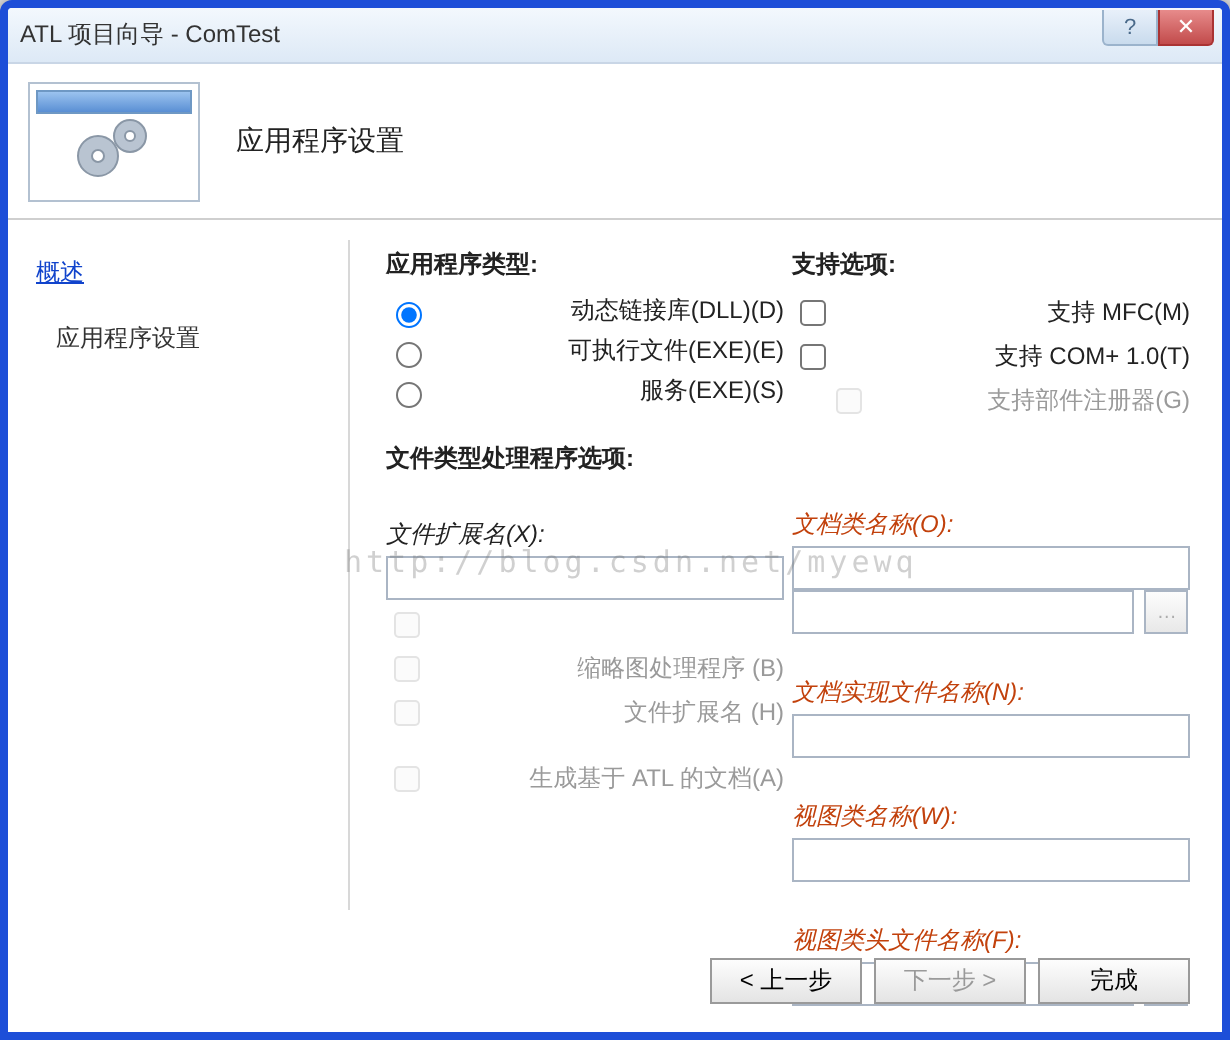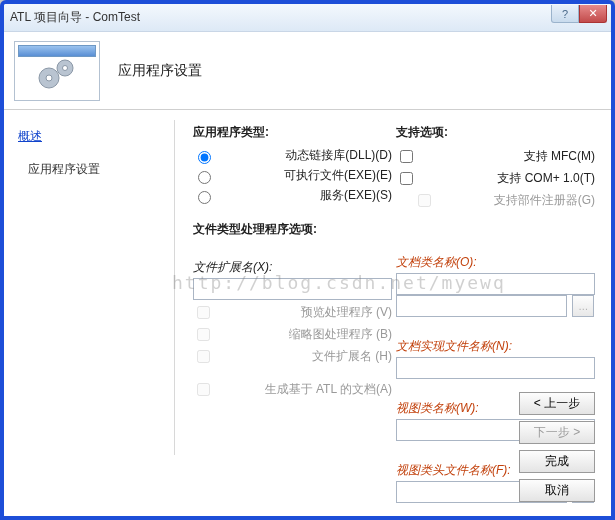--- a/index.html
+++ b/index.html
@@ -130,39 +130,39 @@
     width:22px; height:22px;
     border:1px solid #aab5c4;
     background:linear-gradient(#fdfdfd,#e8e8e8);
     display:inline-flex; align-items:center; justify-content:center;
     vertical-align:middle; margin-left:2px;
     font-size:10px;
   }
   .button-row {
     position:absolute;
     bottom: 14px; right: 16px;
-    display:flex; gap:6px;flex-direction:column;
+    display:flex; gap:6px;
   }
   .btn {
     min-width: 76px;
     height: 23px;
     border:1px solid #9a9a9a;
     background: linear-gradient(#fdfdfd,#e4e4e4);
     font-size:12px;
     padding: 0 10px;
     display:inline-flex; align-items:center; justify-content:center;
     cursor:pointer;
   }
   .btn.disabled { color:#9a9a9a; cursor:default;}
   .watermark{
     position:absolute;
     top: 268px; left: 168px;
     color: rgba(120,120,120,0.35);
     font-family: monospace;
-    font-size: 18px;
+    font-size: 15px;
     letter-spacing: 2px;
     pointer-events:none;
   }
 </style>
 </head>
 <body>
 
 <div class="window">
   <div class="titlebar">
     <span class="title">ATL 项目向导 - ComTest</span>
@@ -207,21 +207,20 @@
           <input type="radio" name="apptype" style="">
           <span>服务(EXE)(S)</span>
         </label>
 
         <div style="height:14px"></div>
         <div class="section-title">文件类型处理程序选项:</div>
         <div class="field-label">文件扩展名(X):</div>
         <input class="text-input" value="" style="">
         <label class="check-row disabled">
           <input type="checkbox" disabled="" style="">
-          <span>预览处理程序 (V)</span>
         </label>
         <label class="check-row disabled">
           <input type="checkbox" disabled="" style="">
           <span>缩略图处理程序 (B)</span>
         </label>
         <label class="check-row disabled">
           <input type="checkbox" disabled="" style="">
           <span>文件扩展名 (H)</span>
         </label>
         <div style="height:8px"></div>
@@ -265,15 +264,14 @@
       </div>
     </div>
   </div>
 
   <div class="watermark">http://blog.csdn.net/myewq</div>
 
   <div class="button-row">
     <button class="btn">&lt; 上一步</button>
     <button class="btn disabled" disabled="">下一步 &gt;</button>
     <button class="btn">完成</button>
-    <button class="btn">取消</button>
   </div>
 </div>
 
 </body></html>

